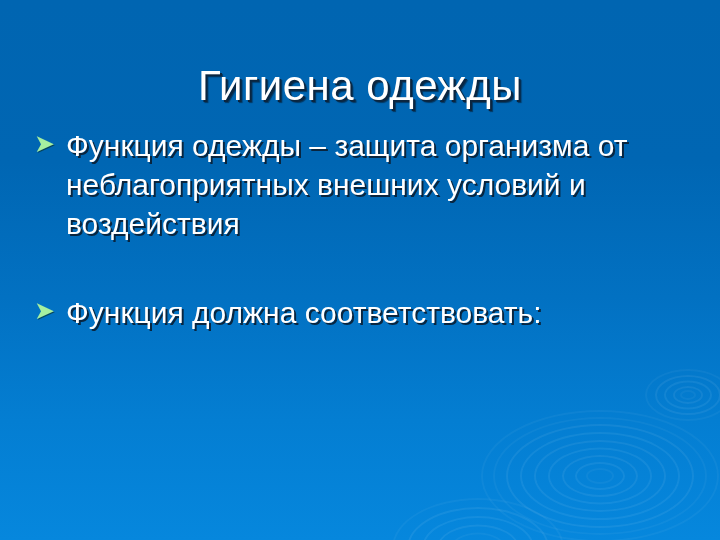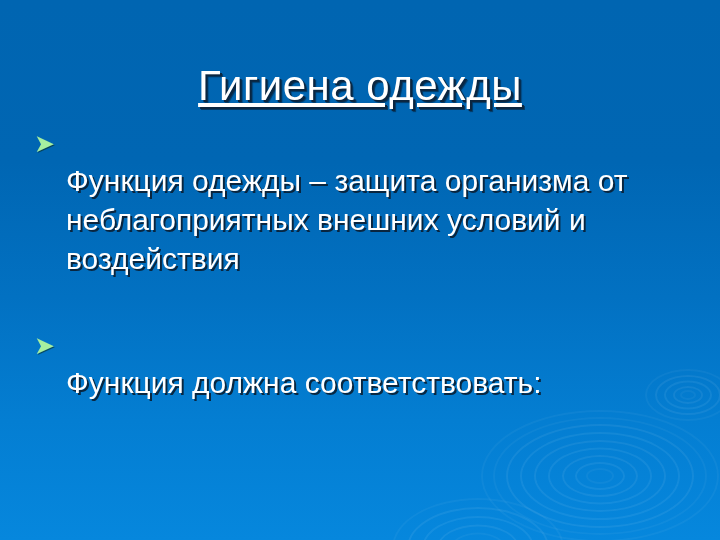--- a/index.html
+++ b/index.html
@@ -64,21 +64,20 @@
     right: 0;
     top: 34px;
     text-align: center;
     color: #ffffff;
     font-size: 42px;
     font-weight: normal;
     letter-spacing: 0.5px;
     line-height: 1.12;
     text-shadow: 2px 2px 0 #0b2640, 3px 3px 1px rgba(4, 18, 32, 0.55);
     white-space: nowrap;
-    text-decoration: underline;
   }
 
   
   #body {
     position: absolute;
     left: 34px;
     top: 126px;
     width: 660px;
   }
   .bullet-row {
@@ -94,21 +93,20 @@
     flex: 0 0 auto;
     width: 30px;
     font-size: 25px;
     line-height: 1.42;
     color: #a6f0a0;
     text-shadow: 1px 1px 0 rgba(10, 40, 20, 0.55);
   }
   .bullet-text {
     flex: 1 1 auto;
     padding-left: 2px;
-    margin-top: 35px;
   }
 </style>
 </head>
 <body>
 
 <div id="slide">
 
   <div class="ripples">
 
     <div class="ripple-group" id="ripple-small">

